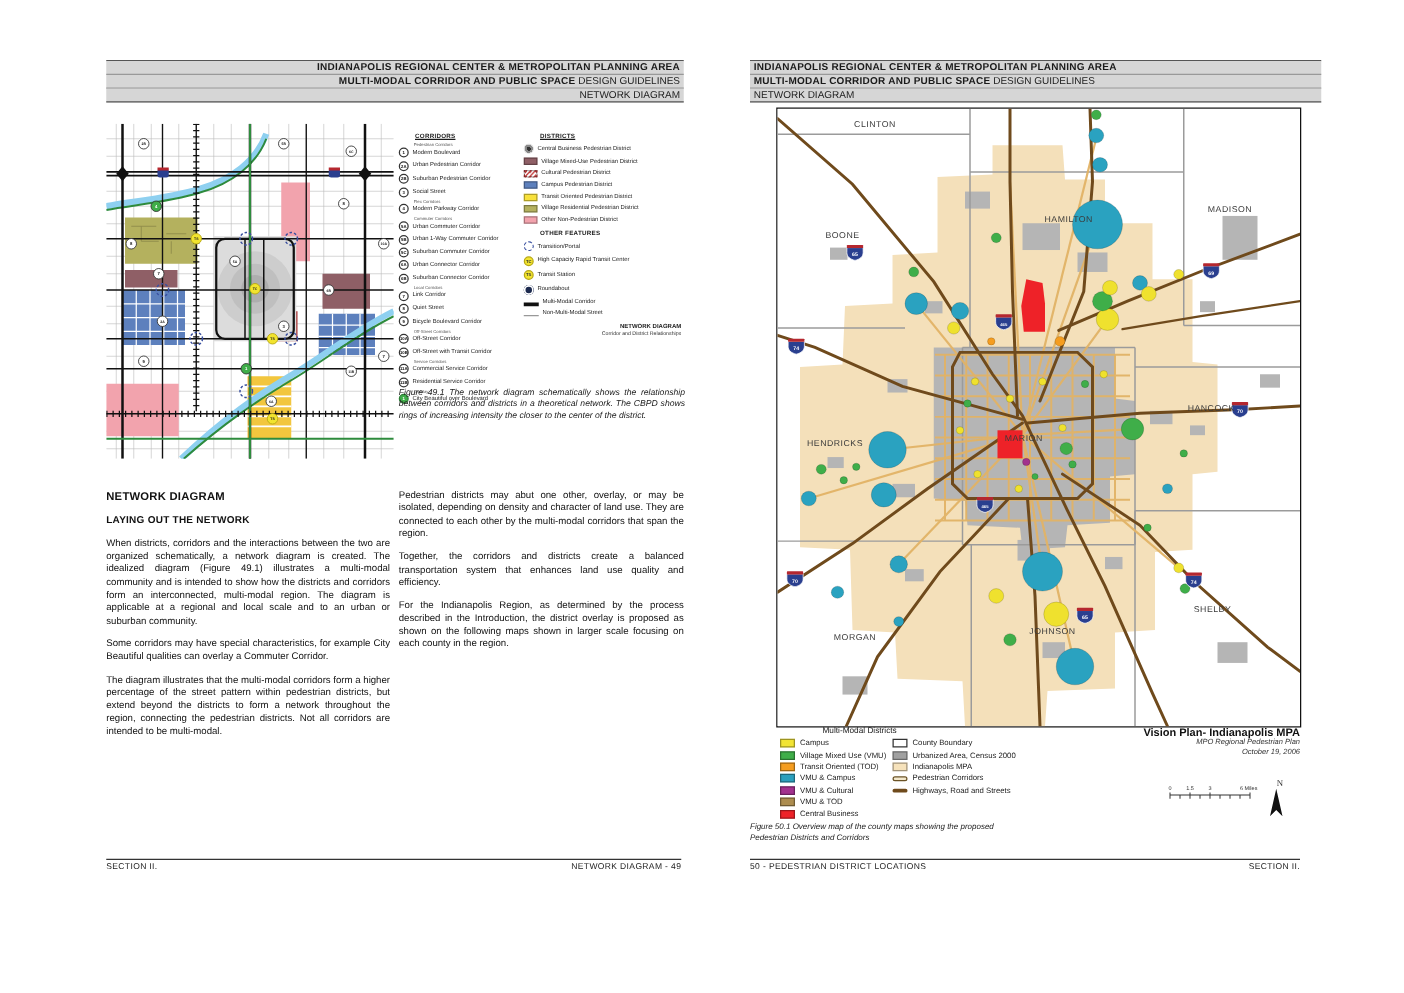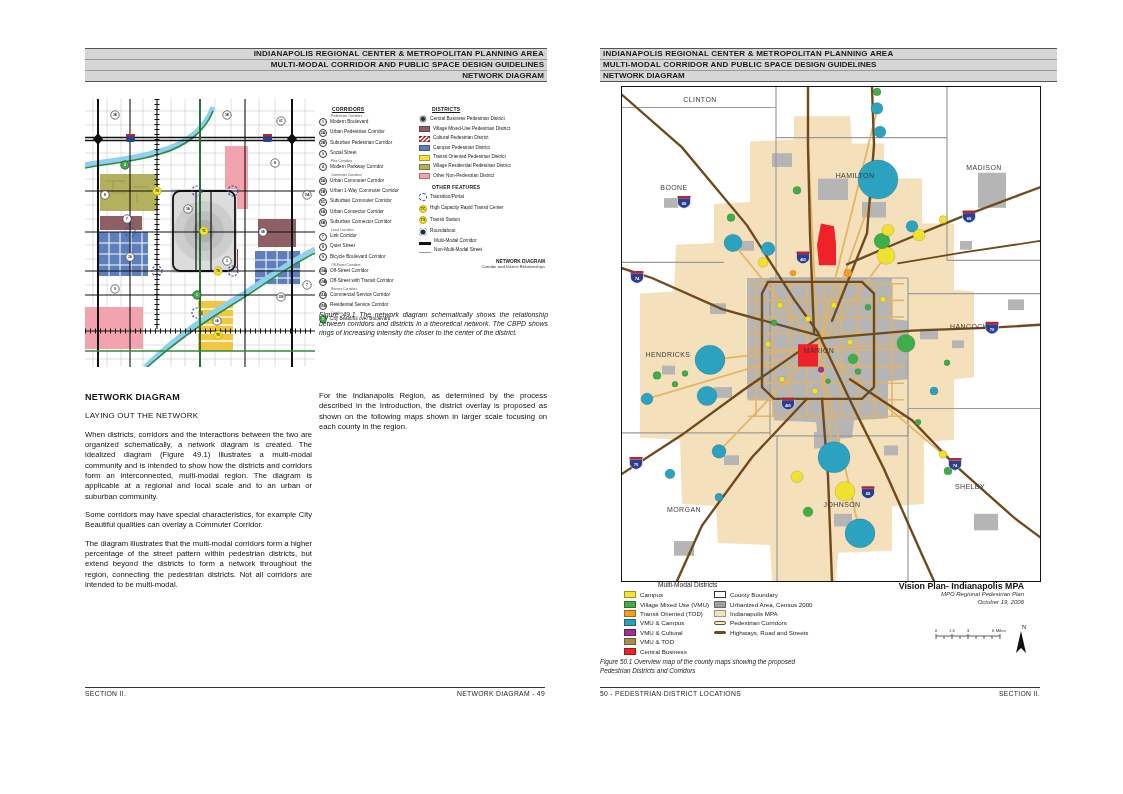--- a/index.html
+++ b/index.html
@@ -8,21 +8,21 @@
   .abs{position:absolute;}
 
   
   .hdr{border-top:1.5px solid #555;}
   .hdr-row{height:10px;background:#d6d6d6;border-bottom:1px solid #999;
            font-size:8px;line-height:10px;white-space:nowrap;overflow:hidden;}
   .hdr-row:last-child{border-bottom:1.5px solid #555;}
   .hdr-right .hdr-row{text-align:right;padding-right:3px;}
   .hdr-left .hdr-row{text-align:left;padding-left:3px;}
   .hdr-b{font-weight:bold;letter-spacing:.2px;}
-  .hdr-n{font-weight:bold;color:#222;}
+  .hdr-n{font-weight:normal;color:#222;}
 
   
   .leg-title{font-size:5px;font-weight:bold;text-decoration:underline;margin:0 0 3px 13px;letter-spacing:.2px;}
   .leg-title2{font-size:5px;font-weight:bold;margin:5px 0 3px 13px;letter-spacing:.2px;}
   .c-item{margin-bottom:2.4px;}
   .c-cat{font-size:3.4px;color:#555;margin-left:12px;line-height:1;}
   .c-row{display:flex;align-items:center;gap:3px;}
   .c-badge{flex:0 0 auto;width:8px;height:8px;border:.8px solid #333;border-radius:50%;
            font-size:3.4px;line-height:7.6px;text-align:center;background:#fff;color:#111;font-weight:bold;box-sizing:border-box;}
   .c-badge.green{background:#3fae49;border-color:#2c7e35;color:#fff;}
@@ -41,21 +41,21 @@
   .f-thick{width:12px;height:2.6px;background:#111;margin-top:3px;}
   .f-thin{width:12px;height:1px;background:#999;margin-top:4px;}
   .nd-block{margin-top:6px;text-align:right;padding-right:2px;}
   .nd-t{font-size:4.8px;font-weight:bold;}
   .nd-s{font-size:4.2px;color:#333;}
 
   
   .caption{font-size:6.9px;font-style:italic;text-align:justify;line-height:1.3;color:#222;}
   .bcol{font-size:7.7px;line-height:1.34;text-align:justify;color:#111;}
   .bcol h3{font-size:9px;font-weight:bold;margin:0 0 8px 0;letter-spacing:.2px;}
-  .bcol h4{font-size:8px;font-weight:normal;margin:0 0 8px 0;letter-spacing:.2px;}
+  .bcol h4{font-size:8px;font-weight:bold;margin:0 0 8px 0;letter-spacing:.2px;}
   .bcol p{margin:0 0 8px 0;}
 
   
   .foot{border-top:1.2px solid #333;padding-top:2px;display:flex;justify-content:space-between;
         font-size:6.8px;letter-spacing:.3px;color:#222;}
 
   
   .map-frame{border:1.6px solid #111;background:#fff;}
   .mmd-title{font-size:6.6px;color:#222;}
   .ml-row{display:flex;align-items:center;gap:4px;height:9.4px;}
@@ -437,20 +437,22 @@
   <div class="abs caption" style="left:319px;top:311px;width:229px;">Figure 49.1  The network diagram schematically shows the relationship between corridors and districts in a theoretical network.  The CBPD shows rings of increasing intensity the closer to the center of the district.</div>
 
   <div class="abs bcol" style="left:85px;top:391px;width:227px;">
     <h3>NETWORK DIAGRAM</h3>
     <h4>LAYING OUT THE NETWORK</h4>
     <p>When districts, corridors and the interactions between the two are organized schematically,  a network diagram is created.  The idealized diagram (Figure 49.1) illustrates a multi-modal community and is intended to show how the districts and corridors form an interconnected, multi-modal region.  The diagram is applicable at a regional and local scale and to an urban or suburban community.</p>
     <p>Some corridors may have special characteristics, for example City Beautiful qualities can overlay a Commuter Corridor.</p>
     <p>The diagram illustrates that the multi-modal corridors form a higher percentage of the street pattern within pedestrian districts, but extend beyond the districts to form a network throughout the region, connecting the pedestrian districts.  Not all corridors are intended to be multi-modal.</p>
   </div>
   <div class="abs bcol" style="left:319px;top:391px;width:228px;">
+    <p>Pedestrian districts may abut one other, overlay, or may be isolated, depending on density and character of land use. They are connected to each other by the multi-modal corridors that span the region.</p>
+    <p>Together, the corridors and districts create a balanced transportation system that enhances land use quality and efficiency.</p>
     <p>For the Indianapolis Region, as determined by the process described in the Introduction, the district overlay is proposed as shown on the following maps shown in larger scale focusing on each county in the region.</p>
   </div>
 
   <div class="abs foot" style="left:85px;top:687px;width:460px;">
     <span>SECTION II.</span>
     <span>NETWORK DIAGRAM - 49</span>
   </div>
 
   <div class="abs hdr hdr-left" style="left:600px;top:48px;width:457px;">
     <div class="hdr-row hdr-b">INDIANAPOLIS REGIONAL CENTER &amp; METROPOLITAN PLANNING AREA</div>
@@ -717,21 +719,21 @@
         </div>
         <div class="ml-row">
           <div class="ml-swatch ml-corridor"></div>
           <div class="ml-label">Pedestrian Corridors</div>
         </div>
         <div class="ml-row">
           <div class="ml-swatch ml-highway"></div>
           <div class="ml-label">Highways, Road and Streets</div>
         </div>
       </div>
-    <div class="abs" style="right:16px;top:0;text-align:right;">
+    <div class="abs" style="right:0;top:0;text-align:right;">
       <div class="vision-t">Vision Plan- Indianapolis MPA</div>
       <div class="vision-s">MPO Regional Pedestrian Plan</div>
       <div class="vision-s">October 19, 2006</div>
     </div>
 
     <svg class="abs" style="left:312px;top:46px;" width="74" height="16" viewBox="0 0 74 16">
       <g font-size="4.4" fill="#333" font-family="Liberation Sans,sans-serif">
         <text x="2" y="5" text-anchor="middle" id="sc0">0</text>
         <text x="18" y="5" text-anchor="middle" id="sc1">1.5</text>
         <text x="34" y="5" text-anchor="middle" id="sc2">3</text>

